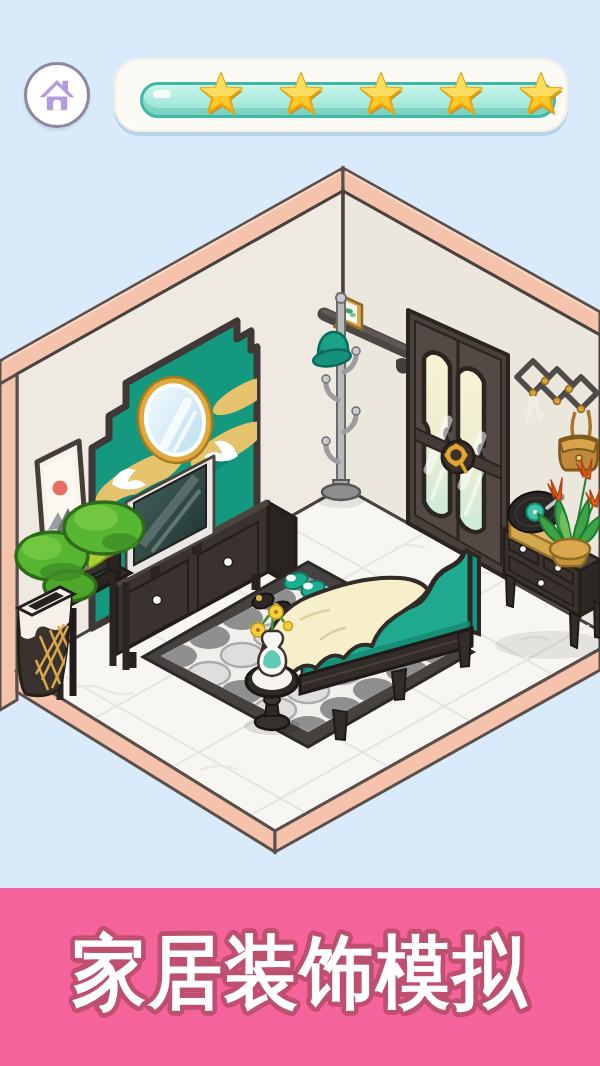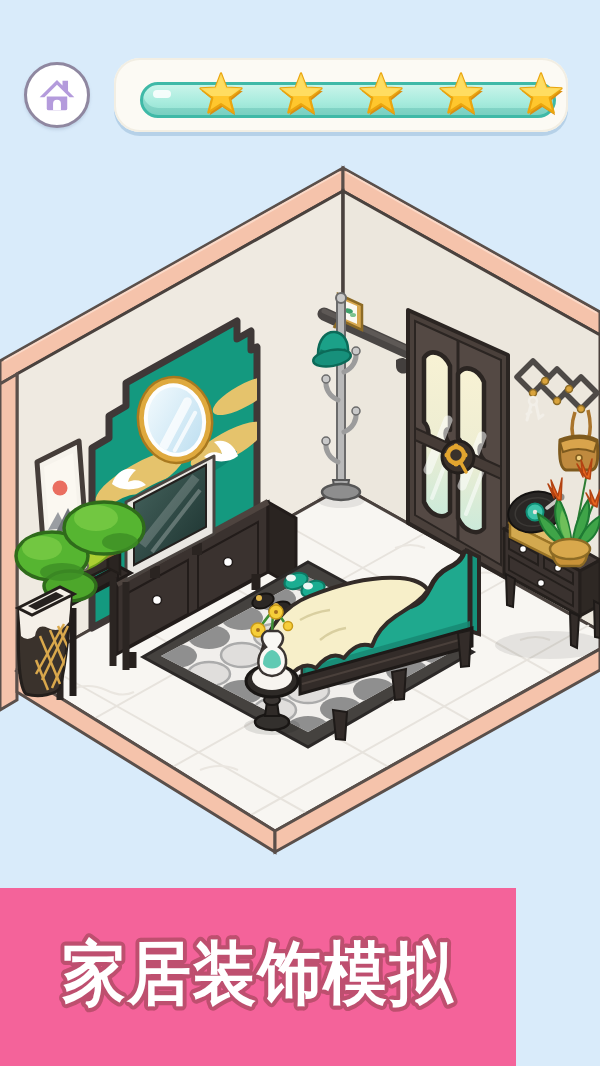--- a/index.html
+++ b/index.html
@@ -14,21 +14,21 @@
   .star-bar{position:absolute;left:114px;top:58px;width:454px;height:74px;background:#FCFAF4;
             border-radius:26px;box-shadow:0 4px 0 rgba(173,203,227,.8), inset 0 0 0 2px #F2EEE3;}
   .track{position:absolute;left:26px;top:24px;width:416px;height:36px;border-radius:18px;
          background:linear-gradient(#C9F4EA,var(--progress-mint,#A9ECDE) 55%,#8FE0D0);
          border:3px solid var(--progress-border,#3FB9A7);box-sizing:border-box;
          box-shadow:inset 0 -7px 0 rgba(53,160,146,.25);}
   .track-fill{display:block;height:100%;border-radius:18px;}
   .shine{position:absolute;left:10px;top:5px;width:18px;height:8px;border-radius:8px;background:#fff;opacity:.85;}
   .star-row{position:absolute;left:0;top:10px;right:0;display:flex;gap:26px;padding-left:80px;}
   .star-row svg{width:54px;height:54px;flex:0 0 auto;}
-  .banner{position:absolute;left:0;bottom:0;width:516px;height:178px;background:var(--banner-pink,#F4679B);z-index:5;}
+  .banner{position:absolute;left:0;bottom:0;width:600px;height:178px;background:var(--banner-pink,#F4679B);z-index:5;}
   .banner svg{width:100%;height:100%;display:block;}
   .banner text{font-family:"DejaVu Sans","Liberation Sans",sans-serif;font-weight:700;}
 </style>
 </head>
 <body>
 
 <div class="app">
 
 <svg class="scene-svg" viewBox="0 0 600 1066">
   <defs>

